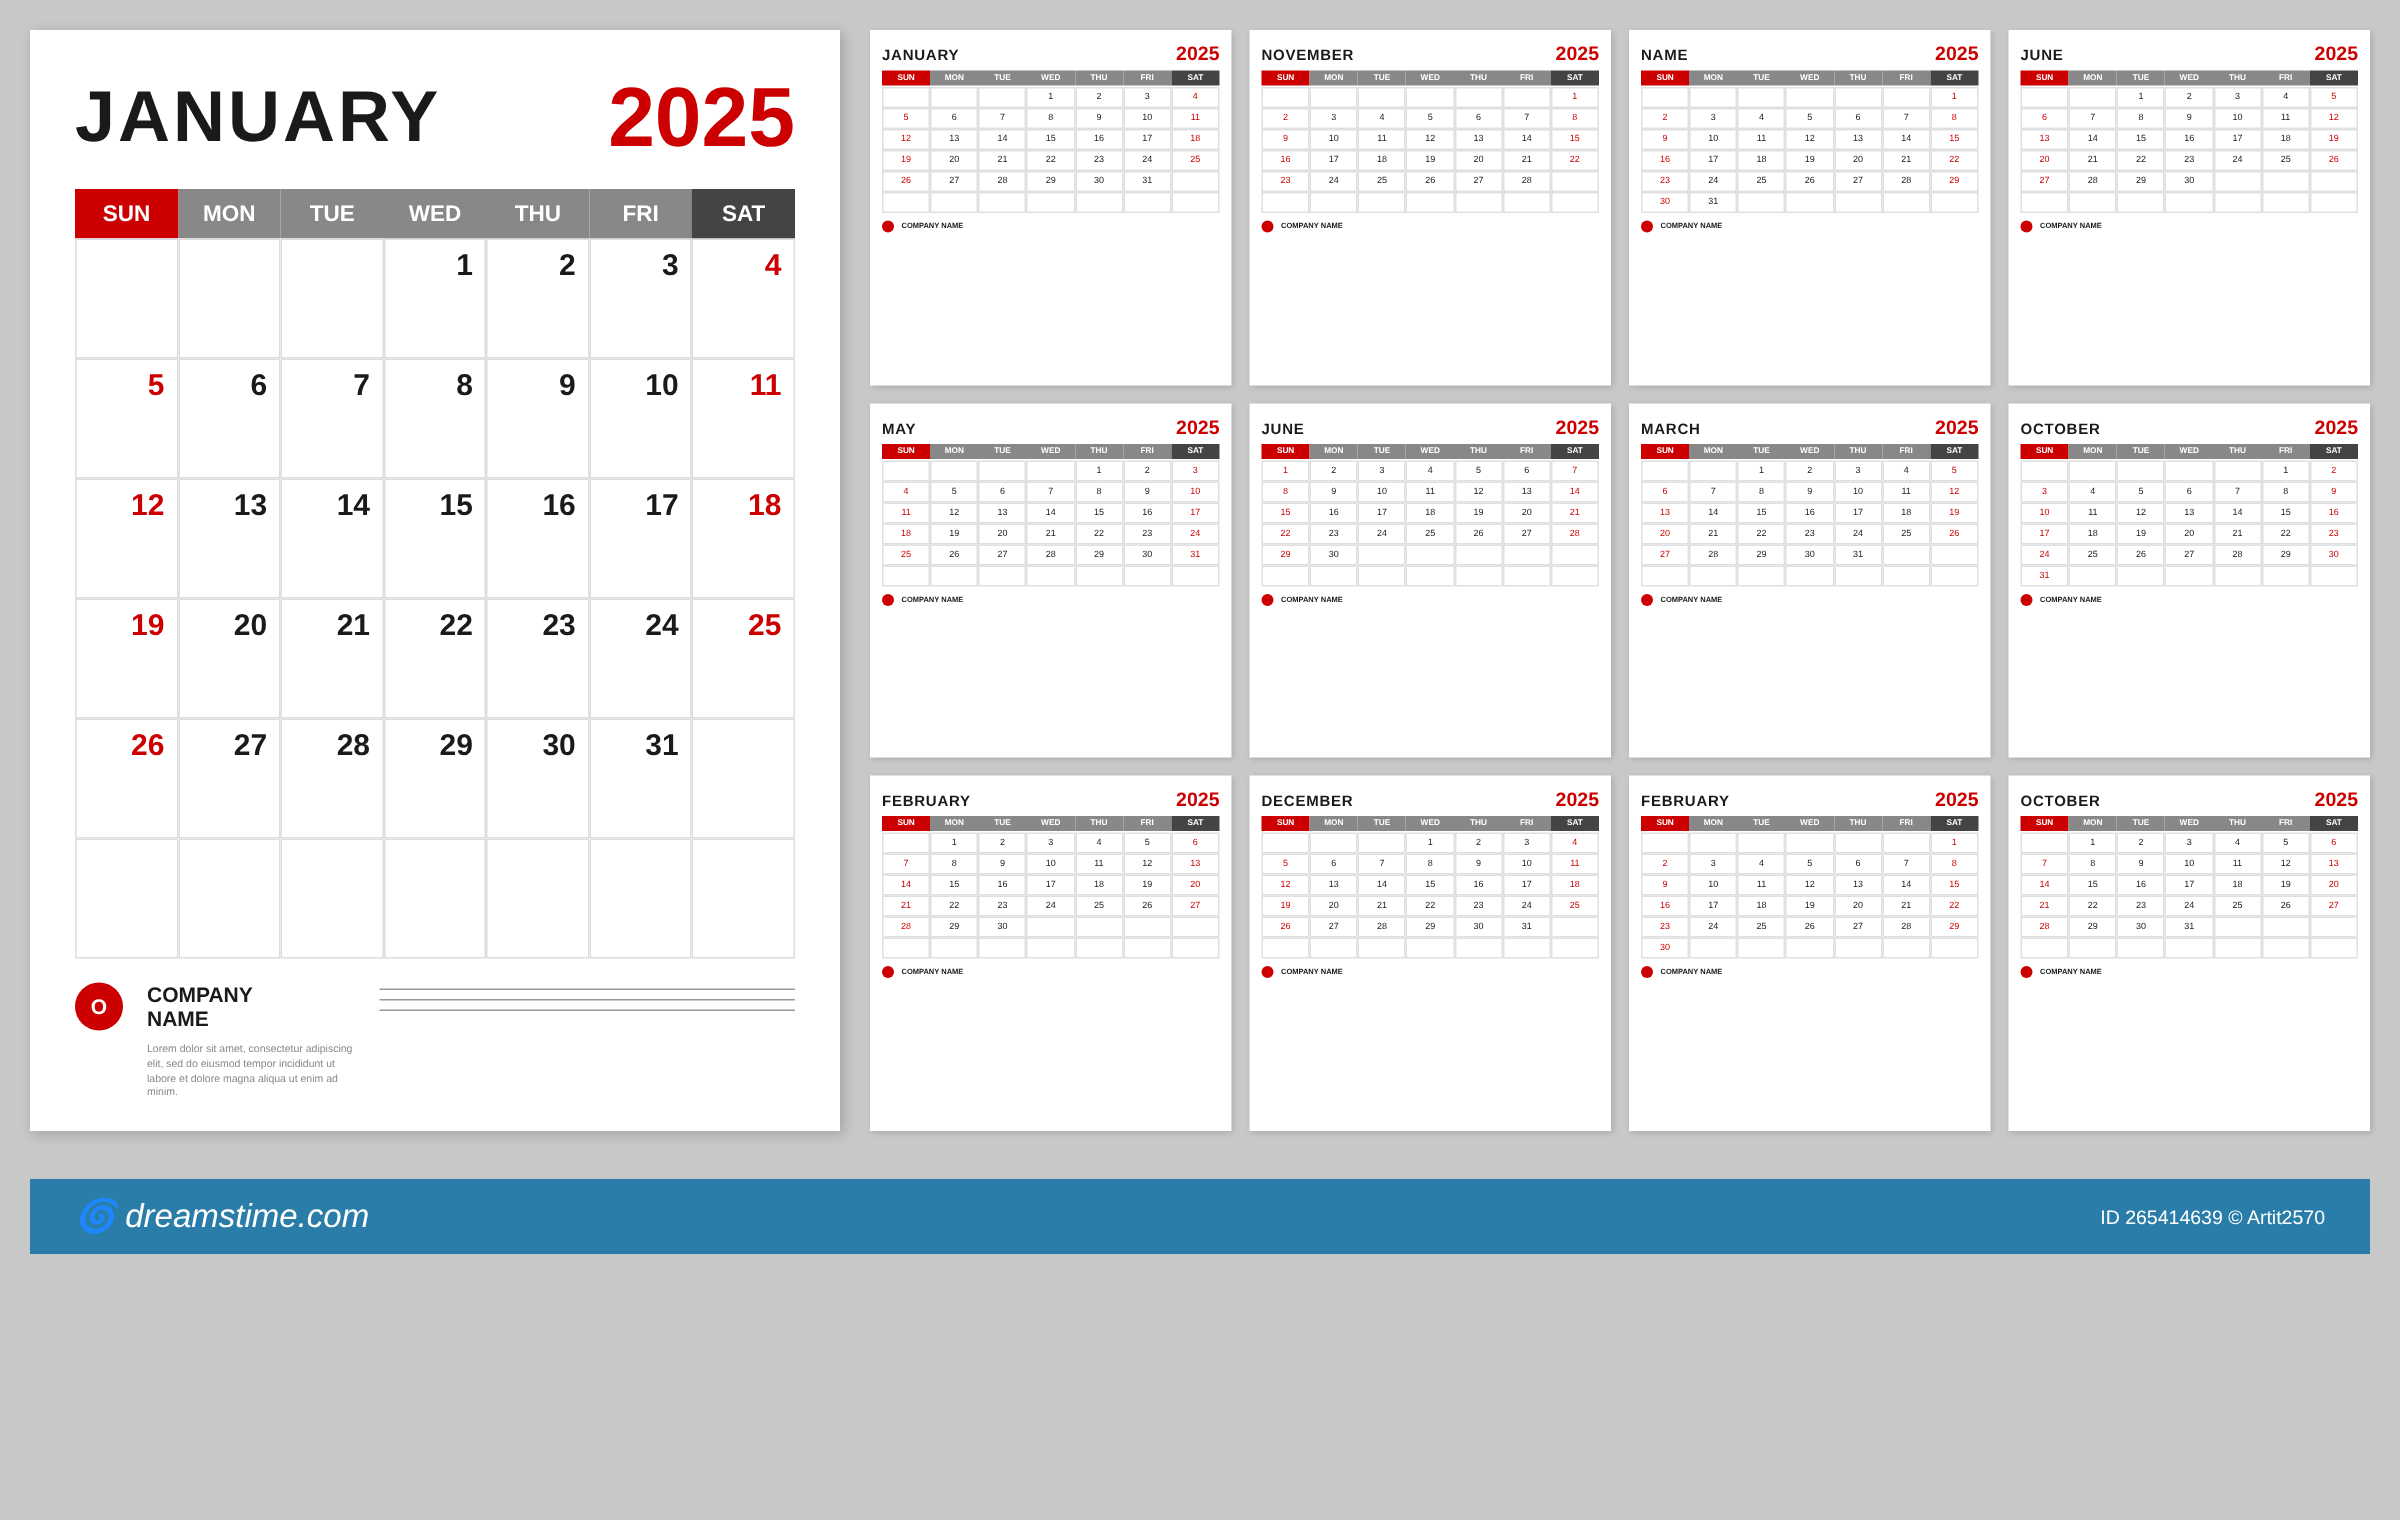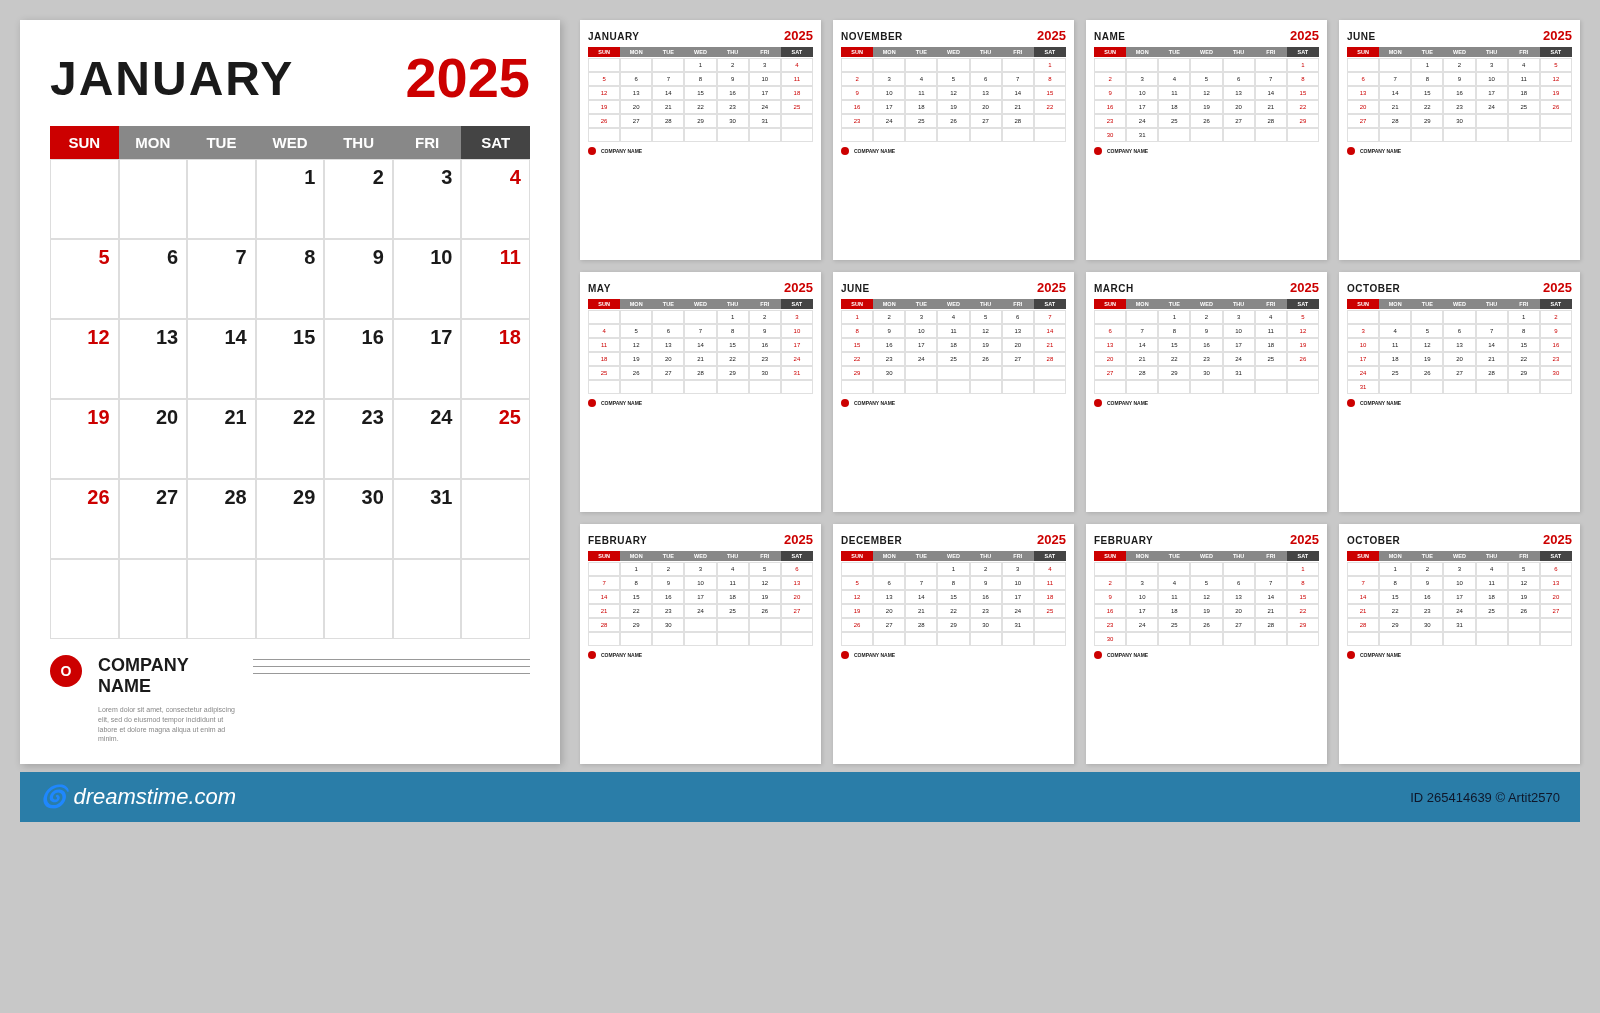--- a/index.html
+++ b/index.html
@@ -119,21 +119,21 @@
       font-size: 14px;
       font-weight: 700;
       flex-shrink: 0;
     }
 
     .company-info {
       flex: 1;
     }
 
     .company-name {
-      font-size: 18px;
+      font-size: 14px;
       font-weight: 700;
       color: #1a1a1a;
       margin-bottom: 8px;
     }
 
     .company-desc {
       font-size: 7px;
       color: #888;
       line-height: 1.4;
     }
@@ -247,37 +247,37 @@
     .small-company-text {
       font-size: 5px;
       font-weight: 700;
       color: #1a1a1a;
     }
 
     
     .bottom-bar {
       background: #2a7da8;
       width: 100%;
-      padding: 12px 20px;
+      padding: 12px 30px;
       display: flex;
       justify-content: space-between;
       align-items: center;
-      margin-top: 8px;
+      margin-top: 32px;
     }
 
     .dreamstime-logo {
       font-size: 22px;
       font-weight: 300;
       color: white;
       font-style: italic;
     }
 
     .stock-info {
       font-size: 13px;
-      color: #0f172a;
+      color: #ffffff;
       font-weight: 400;
     }
   </style>
 </head>
 <body>
 
 <div class="main-layout">
 
   <div class="large-calendar">
     <div class="large-header">

